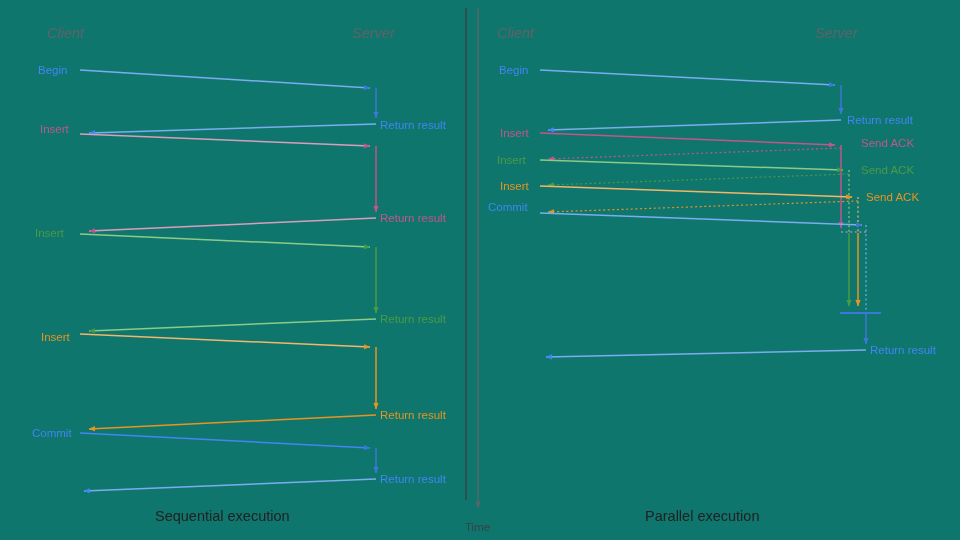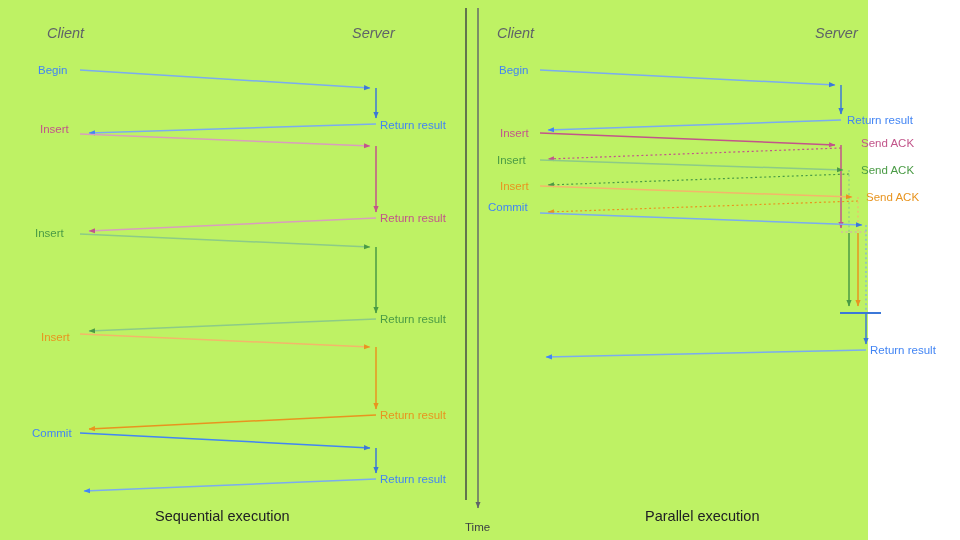--- a/index.html
+++ b/index.html
@@ -8,23 +8,23 @@
     background: #ffffff;
   }
   body {
     width: 960px;
     height: 540px;
     overflow: hidden;
     font-family: "Liberation Sans", sans-serif;
   }
   #stage {
     position: relative;
-    width: 868px;
+    width: 960px;
     height: 540px;
-    background: #bef264;
+    background: #0f766e;
   }
   svg.diagram {
     position: absolute;
     top: 0;
     left: 0;
     width: 960px;
     height: 540px;
   }
   .lane-label {
     font-family: "Liberation Sans", sans-serif;

